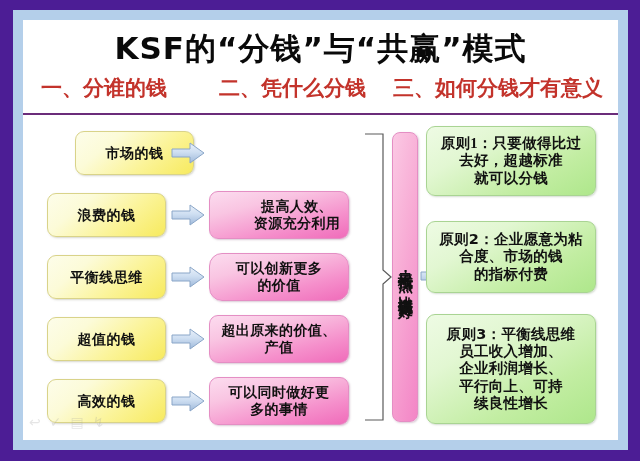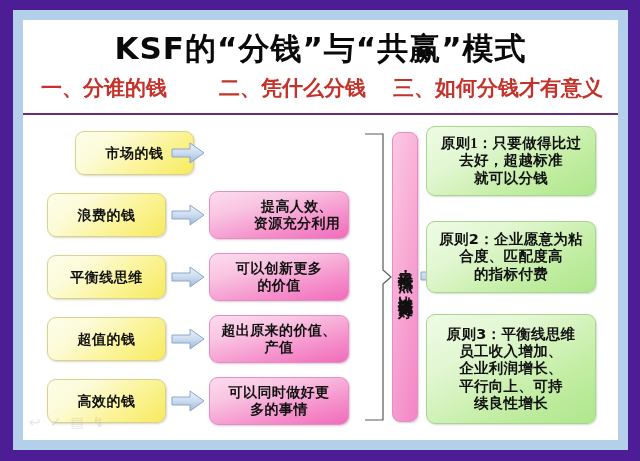--- a/index.html
+++ b/index.html
@@ -257,21 +257,21 @@
         </svg>
     </div>
     <div class="arrow" style="left:148px; top:273px;">
       <svg viewBox="0 0 34 24">
           <path d="M1,8 L19,8 L19,2 L33,12 L19,22 L19,16 L1,16 Z" fill="url(#ag1)" stroke="#8aa6c8" stroke-width="1"></path>
         </svg>
     </div>
 
     <div class="box box-pink" style="left:186px; top:75px;  width:140px; height:48px;padding-left:36px;">提高人效、
 资源充分利用</div>
-    <div class="box box-pink" style="left:186px; top:137px; width:140px; height:48px;">可以创新更多
+    <div class="box box-pink" style="left:186px; top:137px; width:140px; height:48px;border-radius:13px;">可以创新更多
 的价值</div>
     <div class="box box-pink" style="left:186px; top:199px; width:140px; height:48px;">超出原来的价值、
 产值</div>
     <div class="box box-pink" style="left:186px; top:261px; width:140px; height:48px;">可以同时做好更
 多的事情</div>
 
     <div id="bracket">
       <svg viewBox="0 0 30 290" preserveAspectRatio="none">
         <path d="M2,2 L20,2 L20,138 L28,145 L20,152 L20,288 L2,288" fill="none" stroke="#5a5a5a" stroke-width="1.2"></path>
       </svg>
@@ -284,21 +284,21 @@
     <div class="arrow" style="left:397px; top:148px;">
       <svg viewBox="0 0 34 24">
           <path d="M1,8 L19,8 L19,2 L33,12 L19,22 L19,16 L1,16 Z" fill="url(#ag1)" stroke="#8aa6c8" stroke-width="1"></path>
         </svg>
     </div>
 
     <div class="box box-green" style="left:403px; top:10px;  width:170px; height:70px;font-family:Liberation Serif, serif;">原则1：只要做得比过
 去好，超越标准
 就可以分钱</div>
     <div class="box box-green" style="left:403px; top:105px; width:170px; height:72px;">原则2：企业愿意为粘
-合度、匹配度高
+合度、市场的钱
 的指标付费</div>
     <div class="box box-green" style="left:403px; top:198px; width:170px; height:110px;">原则3：平衡线思维
 员工收入增加、
 企业利润增长、
 平行向上、可持
 续良性增长</div>
 
     <div id="watermark">
       <span>↩</span>
       <span>✓</span>

